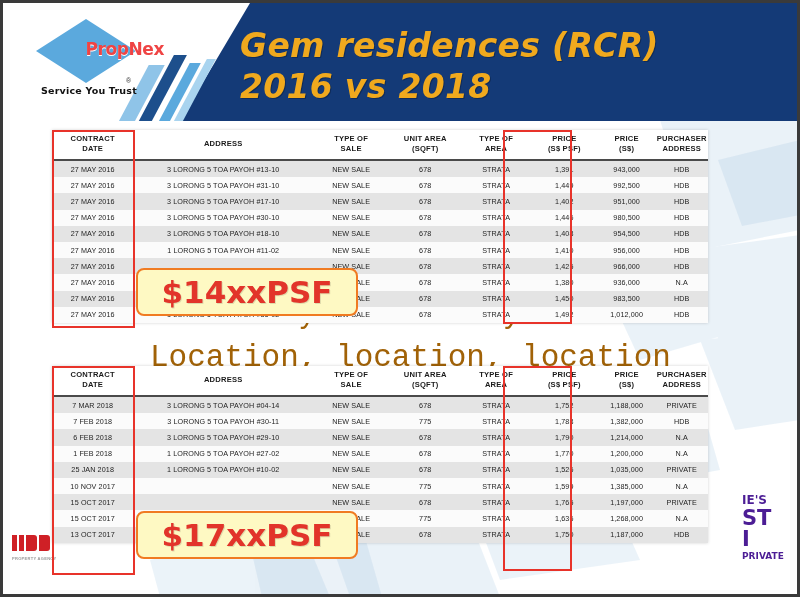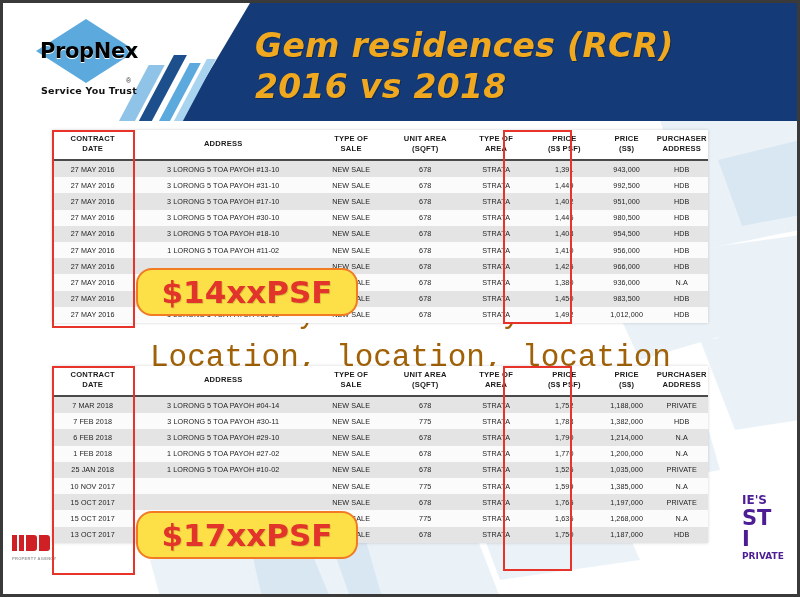--- a/index.html
+++ b/index.html
@@ -38,38 +38,37 @@
   }
   .header-title {
     position: absolute; left: 240px; top: 22px; z-index: 8;
     color: #f0a91e;
     font-family: "DejaVu Sans", sans-serif;
     font-style: italic; font-weight: bold;
     font-size: 33px; line-height: 41px;
     letter-spacing: 0.3px;
     text-shadow: 1px 1px 0 rgba(0,0,0,.25);
     white-space: pre-line;
-    margin-left: 15px;
   }
   
   .stripe {
     position: absolute; z-index: 7; transform: skewX(-28deg);
   }
 
   
   .logo-wrap { position: absolute; left: 14px; top: 14px; width: 150px; height: 92px; z-index: 9; }
   .logo-diamond {
     position: absolute; left: 22px; top: 2px; width: 100px; height: 64px;
     background: #5ba9dd;
     clip-path: polygon(50% 0, 100% 50%, 50% 100%, 0 50%);
   }
   .logo-text {
     position: absolute; left: 0; top: 22px; width: 150px;
-    text-align: center; font-family: "DejaVu Sans", sans-serif;
-    font-weight: bold; font-size: 21px; color: #000000;
+    text-align: right; font-family: "DejaVu Sans", sans-serif;
+    font-weight: bold; font-size: 17px; color: #ef4444;
     letter-spacing: -0.4px;
     text-shadow: 0 1px 0 #fff;
   }
   .logo-tag {
     position: absolute; left: 0; top: 68px; width: 150px;
     text-align: center; font-family: "DejaVu Sans", sans-serif;
     font-weight: bold; font-size: 9.5px; color: #111;
     letter-spacing: 0.2px;
   }
   .logo-reg { position: absolute; left: 112px; top: 60px; font-size: 7px; color: #333; }
@@ -137,23 +136,23 @@
     pointer-events: none; background: transparent;
   }
   #red-t1-date  { left: 52px;  top: 130px; width: 83px;  height: 198px; }
   #red-t1-psf   { left: 503px; top: 130px; width: 69px;  height: 194px; }
   #red-t2-date  { left: 52px;  top: 366px; width: 83px;  height: 209px; }
   #red-t2-psf   { left: 503px; top: 366px; width: 69px;  height: 205px; }
 
   
   .callout {
     position: absolute; z-index: 40;
-    background: #fde047;
+    background: #fef9c3;
     border: 2.5px solid #f07b22;
-    border-radius: 16px;
+    border-radius: 8px;
     display: flex; align-items: center; justify-content: center;
     font-family: "DejaVu Sans", sans-serif;
     font-weight: bold;
     color: #e2342a;
     text-shadow: 1px 1px 0 rgba(0,0,0,.12);
   }
   #callout1 { left: 136px; top: 268px; width: 222px; height: 48px; font-size: 31px; }
   #callout2 { left: 136px; top: 511px; width: 222px; height: 48px; font-size: 31px; }
 </style>
 </head>

